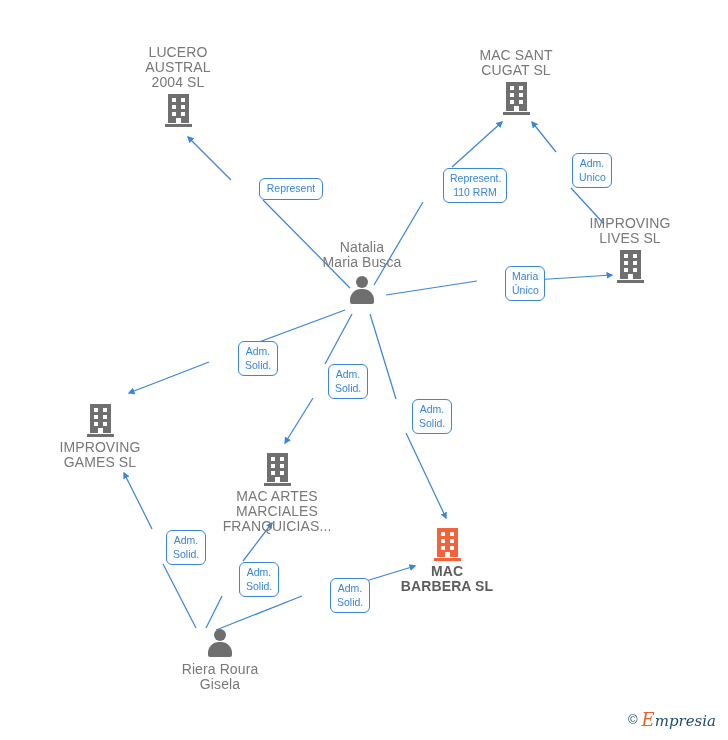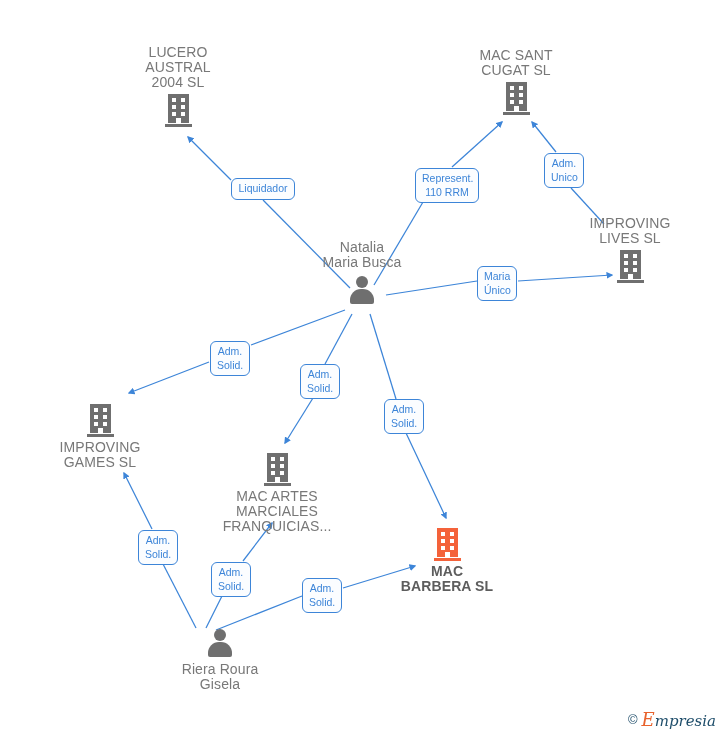--- a/index.html
+++ b/index.html
@@ -119,20 +119,21 @@
     border: 1.3px solid #3d85d8;
     border-radius: 6px;
     background: #fbfdff;
     color: #3d85d8;
     font-size: 10.5px;
     line-height: 13.5px;
     padding: 3px 6px;
     text-align: center;
     white-space: pre-line;
     box-sizing: border-box;
+    margin-left: 28px;
   }
 
   
   #watermark {
     position: absolute;
     right: 12px;
     bottom: 10px;
     display: flex;
     align-items: center;
     gap: 4px;
@@ -319,21 +320,21 @@
     <div class="glyph">
       <span class="person">
           <span class="head"></span>
           <span class="torso"></span>
         </span>
     </div>
     <div class="nlabel" style="margin-top:4px;">Riera Roura
 Gisela</div>
   </div>
 
-  <div class="rel" style="left:231px; top:178px; width:64px;">Liquidador</div>
+  <div class="rel" style="left:231px; top:178px; width:64px;">Represent</div>
 
   <div class="rel" style="left:415px; top:168px; width:64px;">Represent.
 110 RRM</div>
 
   <div class="rel" style="left:544px; top:153px; width:40px;">Adm.
 Unico</div>
 
   <div class="rel" style="left:477px; top:266px; width:40px;">Maria
 Único</div>
 

